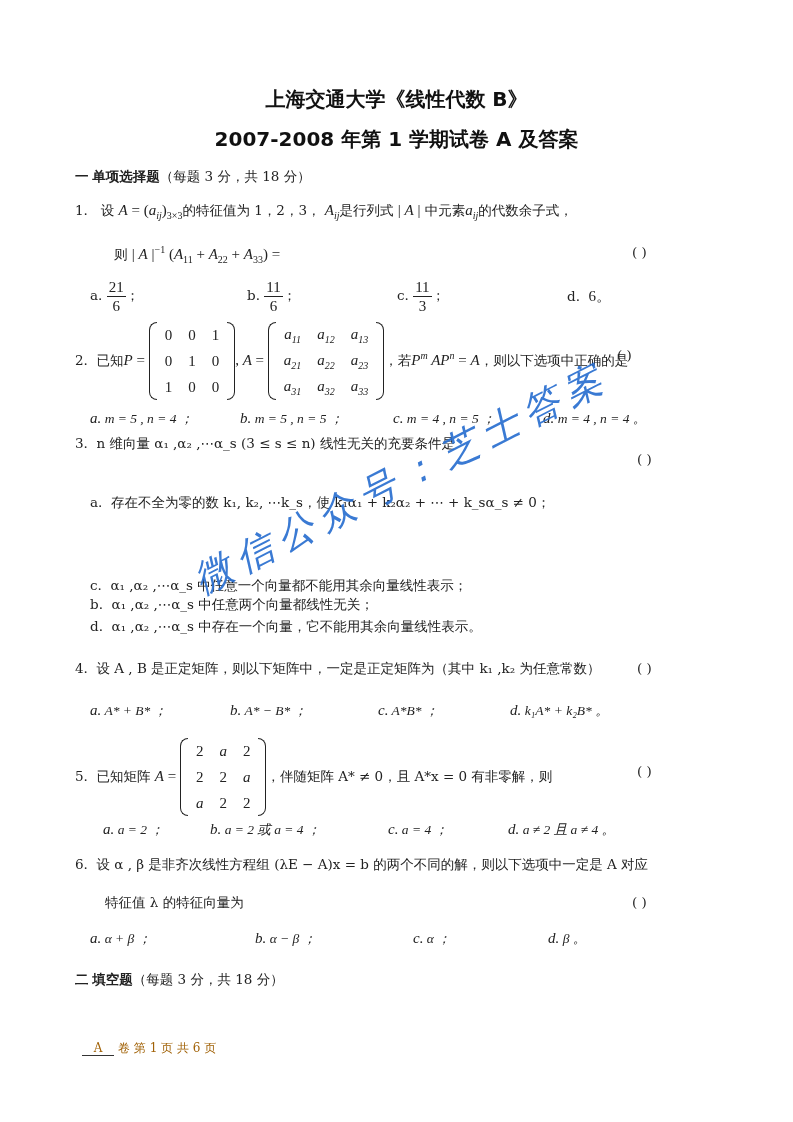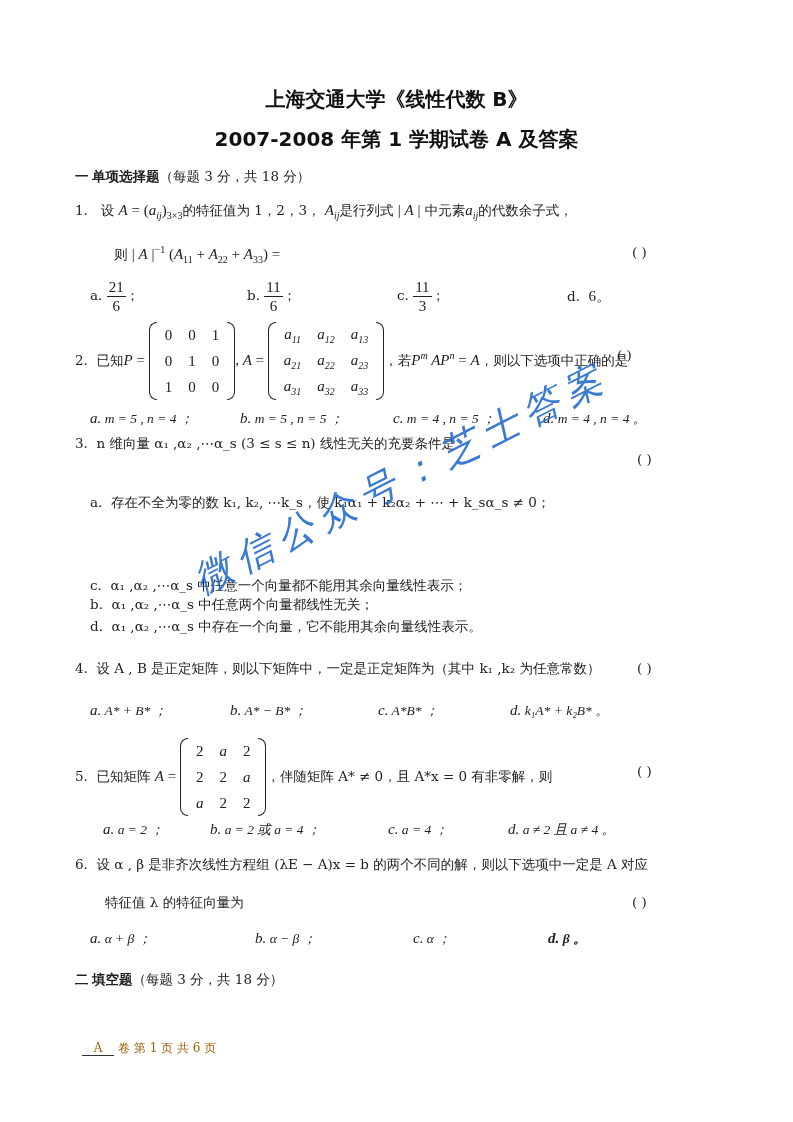--- a/index.html
+++ b/index.html
@@ -3,21 +3,21 @@
 <meta charset="utf-8">
 <style>
   html, body { margin: 0; padding: 0; background: #ffffff; }
   body { width: 793px; height: 1122px; position: relative; overflow: hidden;
          font-family: "DejaVu Serif", "Liberation Serif", serif; color: #222; }
   .title { position: absolute; left: 0; width: 793px; text-align: center;
            font-family: "DejaVu Sans", "Liberation Sans", sans-serif; font-weight: bold; font-size: 20px; color: #111; }
   .line { position: absolute; font-size: 13.5px; white-space: nowrap; color: #222; }
   .m { font-family: "Liberation Serif", "DejaVu Serif", serif; font-style: italic; font-size: 15px; }
   .n { font-family: "Liberation Serif", "DejaVu Serif", serif; font-size: 15px; }
-  .bold { font-weight: bold; font-family: Liberation Serif, serif; font-size: 13.5px; }
+  .bold { font-weight: bold; font-family: Liberation Sans, sans-serif; font-size: 13.5px; }
   .paren { position: absolute; font-size: 13.5px; }
   .opt { position: absolute; font-size: 13.5px; white-space: nowrap; }
   .frac { display: inline-flex; flex-direction: column; align-items: center; vertical-align: middle; font-family: "Liberation Serif", serif; font-size: 15px; line-height: 18px; }
   .frac .num { border-bottom: 1px solid #222; padding: 0 2px; }
   .matrix { display: inline-block; vertical-align: middle; position: relative; padding: 0 8px; }
   .matrix::before, .matrix::after { content: ""; position: absolute; top: 0; bottom: 0; width: 7px; border: 1.3px solid #222; }
   .matrix::before { left: 0; border-right: none; border-radius: 8px 0 0 8px; }
   .matrix::after { right: 0; border-left: none; border-radius: 0 8px 8px 0; }
   .matrix table { border-collapse: collapse; }
   .matrix td { font-family: "Liberation Serif", serif; font-size: 15px; padding: 3px 8px; text-align: center; height: 20px; }
@@ -177,21 +177,21 @@
 <div class="opt m" style="left:508px; top:821px;"><span class="n">d.</span> <span>a ≠ 2 且 a ≠ 4 。</span></div>
 
 <div class="line" style="left:75px; top:856px;">
   <span>6.</span>&nbsp; <span>设 α , β 是非齐次线性方程组 (λE − A)x = b 的两个不同的解，则以下选项中一定是 A 对应</span>
 </div>
 <div class="line" style="left:105px; top:894px;">特征值 λ 的特征向量为</div>
 <div class="paren" style="left:632px; top:894px;">(      )</div>
 <div class="opt m" style="left:90px; top:930px;"><span class="n">a.</span> <span>α + β ；</span></div>
 <div class="opt m" style="left:255px; top:930px;"><span class="n">b.</span> <span>α − β ；</span></div>
 <div class="opt m" style="left:413px; top:930px;"><span class="n">c.</span> <span>α ；</span></div>
-<div class="opt m" style="left:548px; top:930px;font-weight:bold;"><span class="n">d.</span> <span>β 。</span></div>
+<div class="opt m" style="left:548px; top:930px;"><span class="n">d.</span> <span>β 。</span></div>
 
 <div class="line" style="left:75px; top:971px;">
   <span class="bold">二  填空题</span><span>（每题 3 分，共 18 分）</span>
 </div>
 
 <div class="watermark">微信公众号：芝士答案</div>
 
 <div class="footer">
   <span class="u">A</span><span>卷 第 1 页 共 6 页</span>
 </div>

